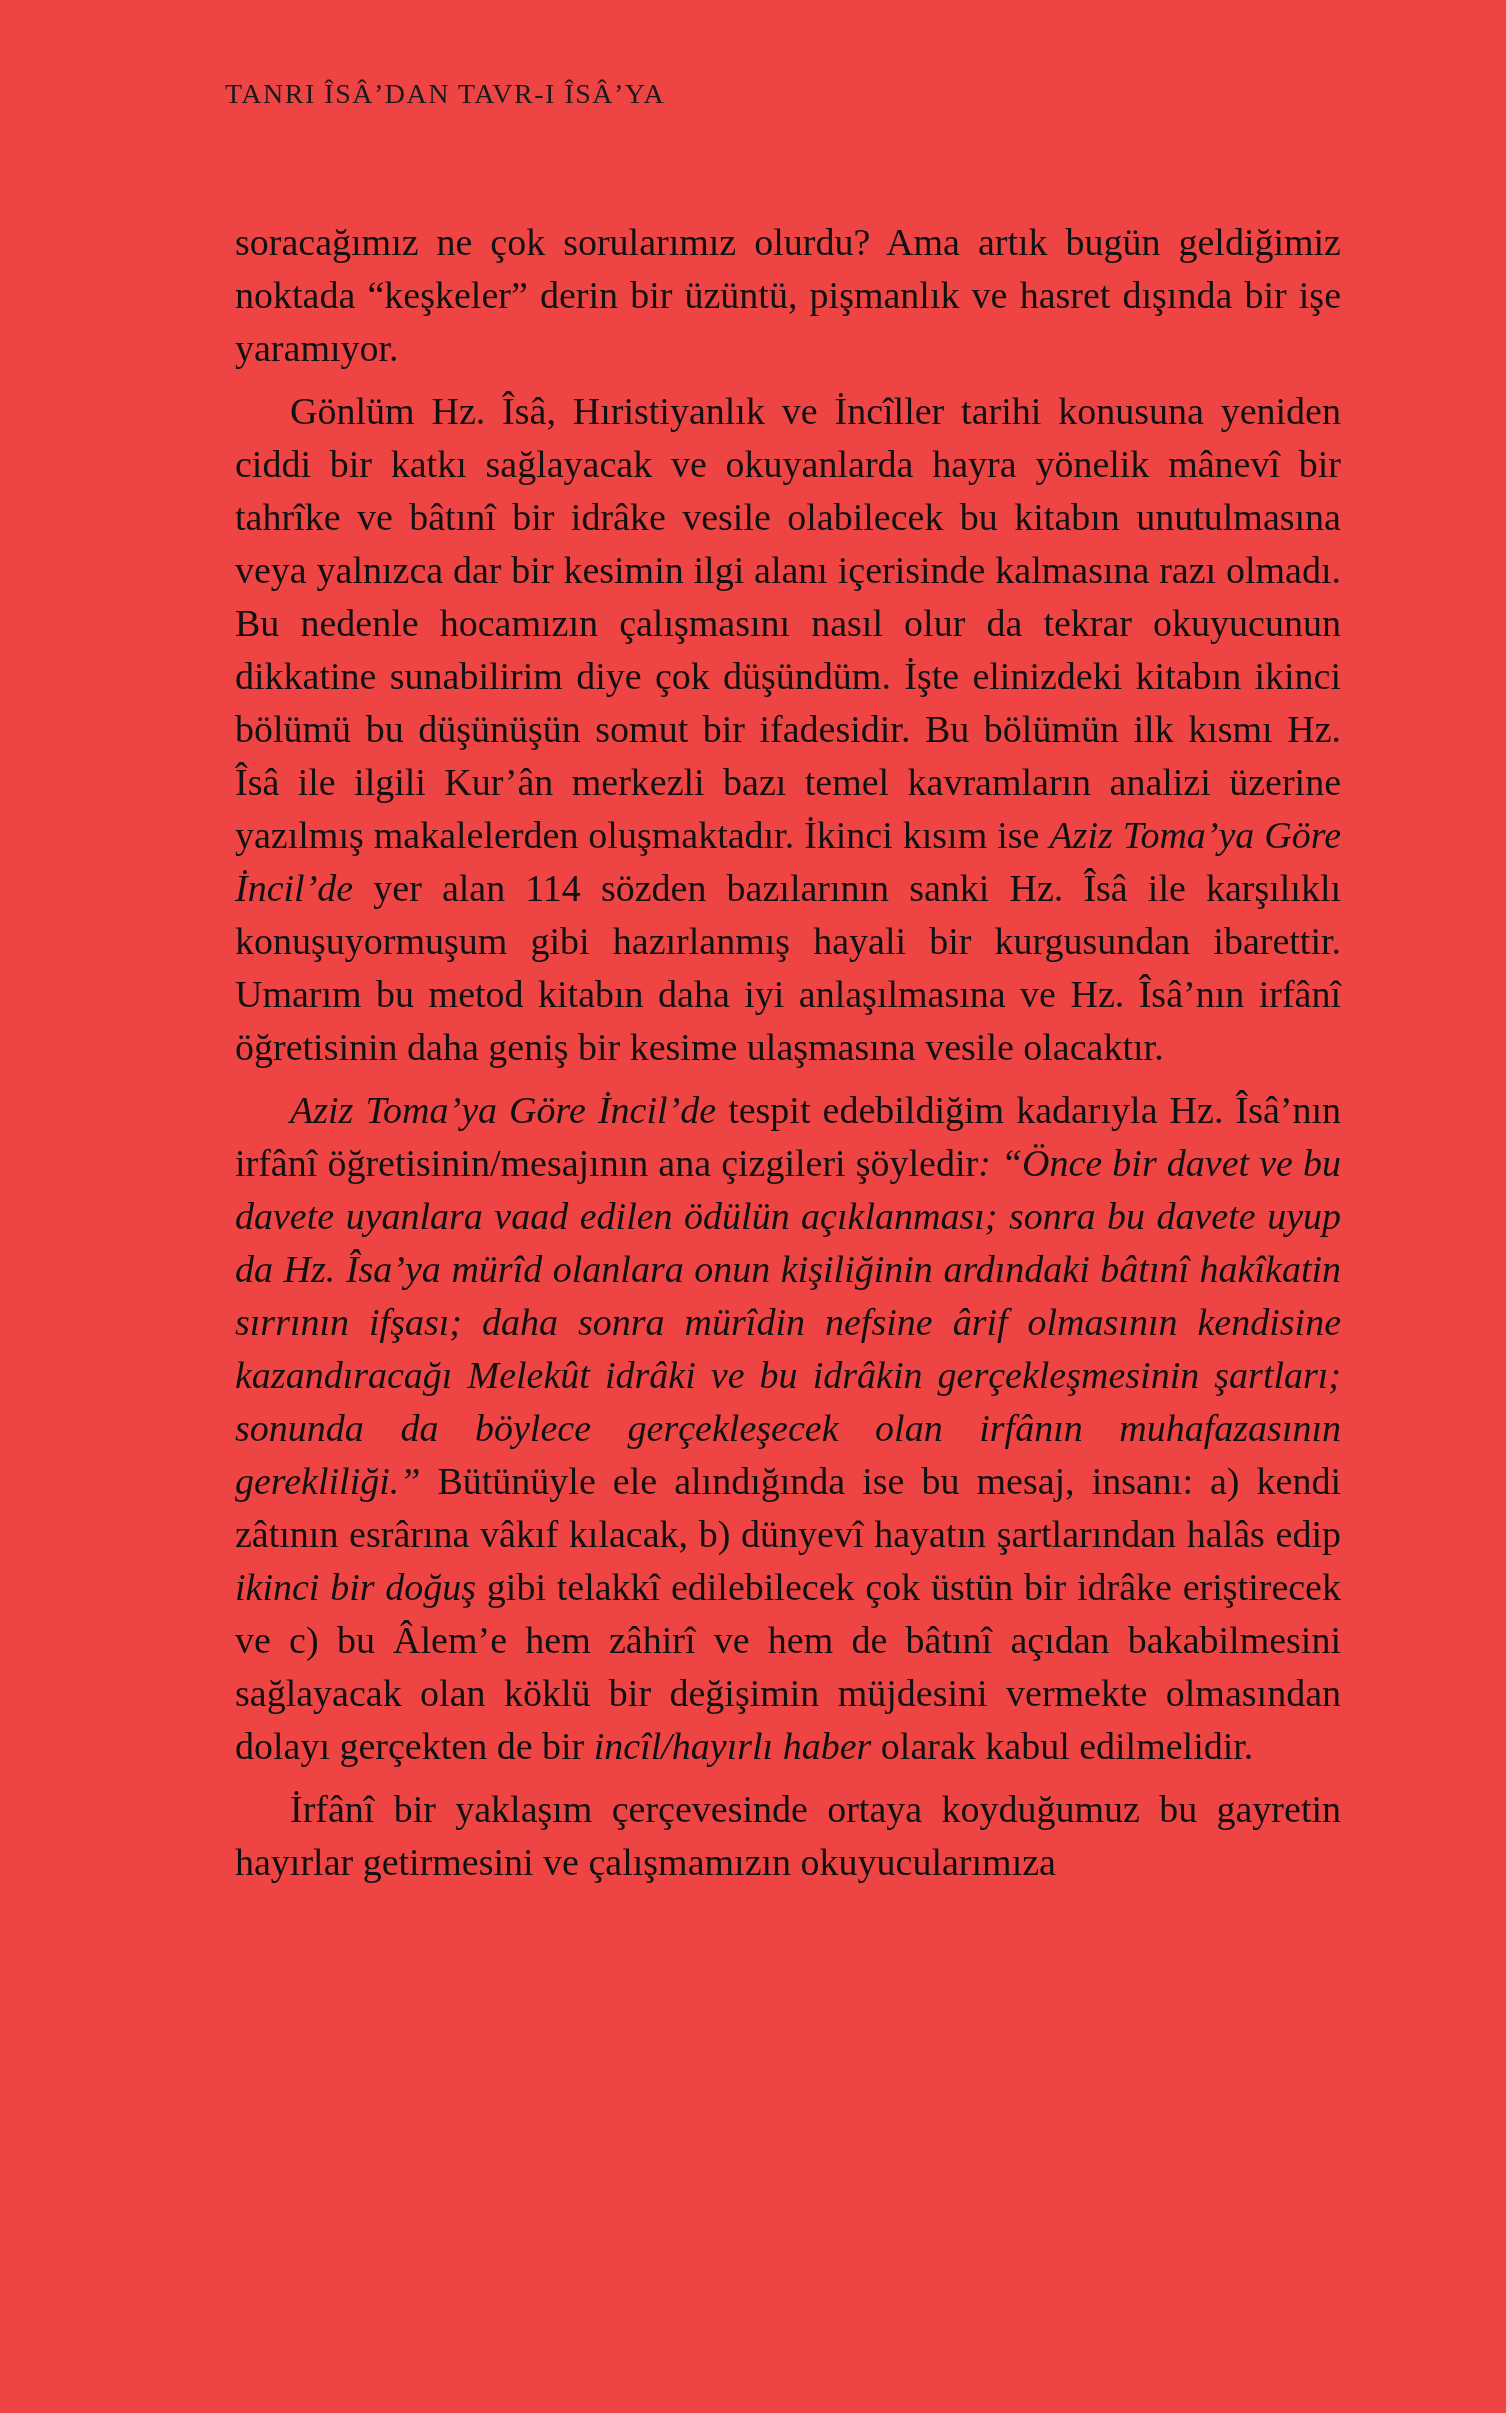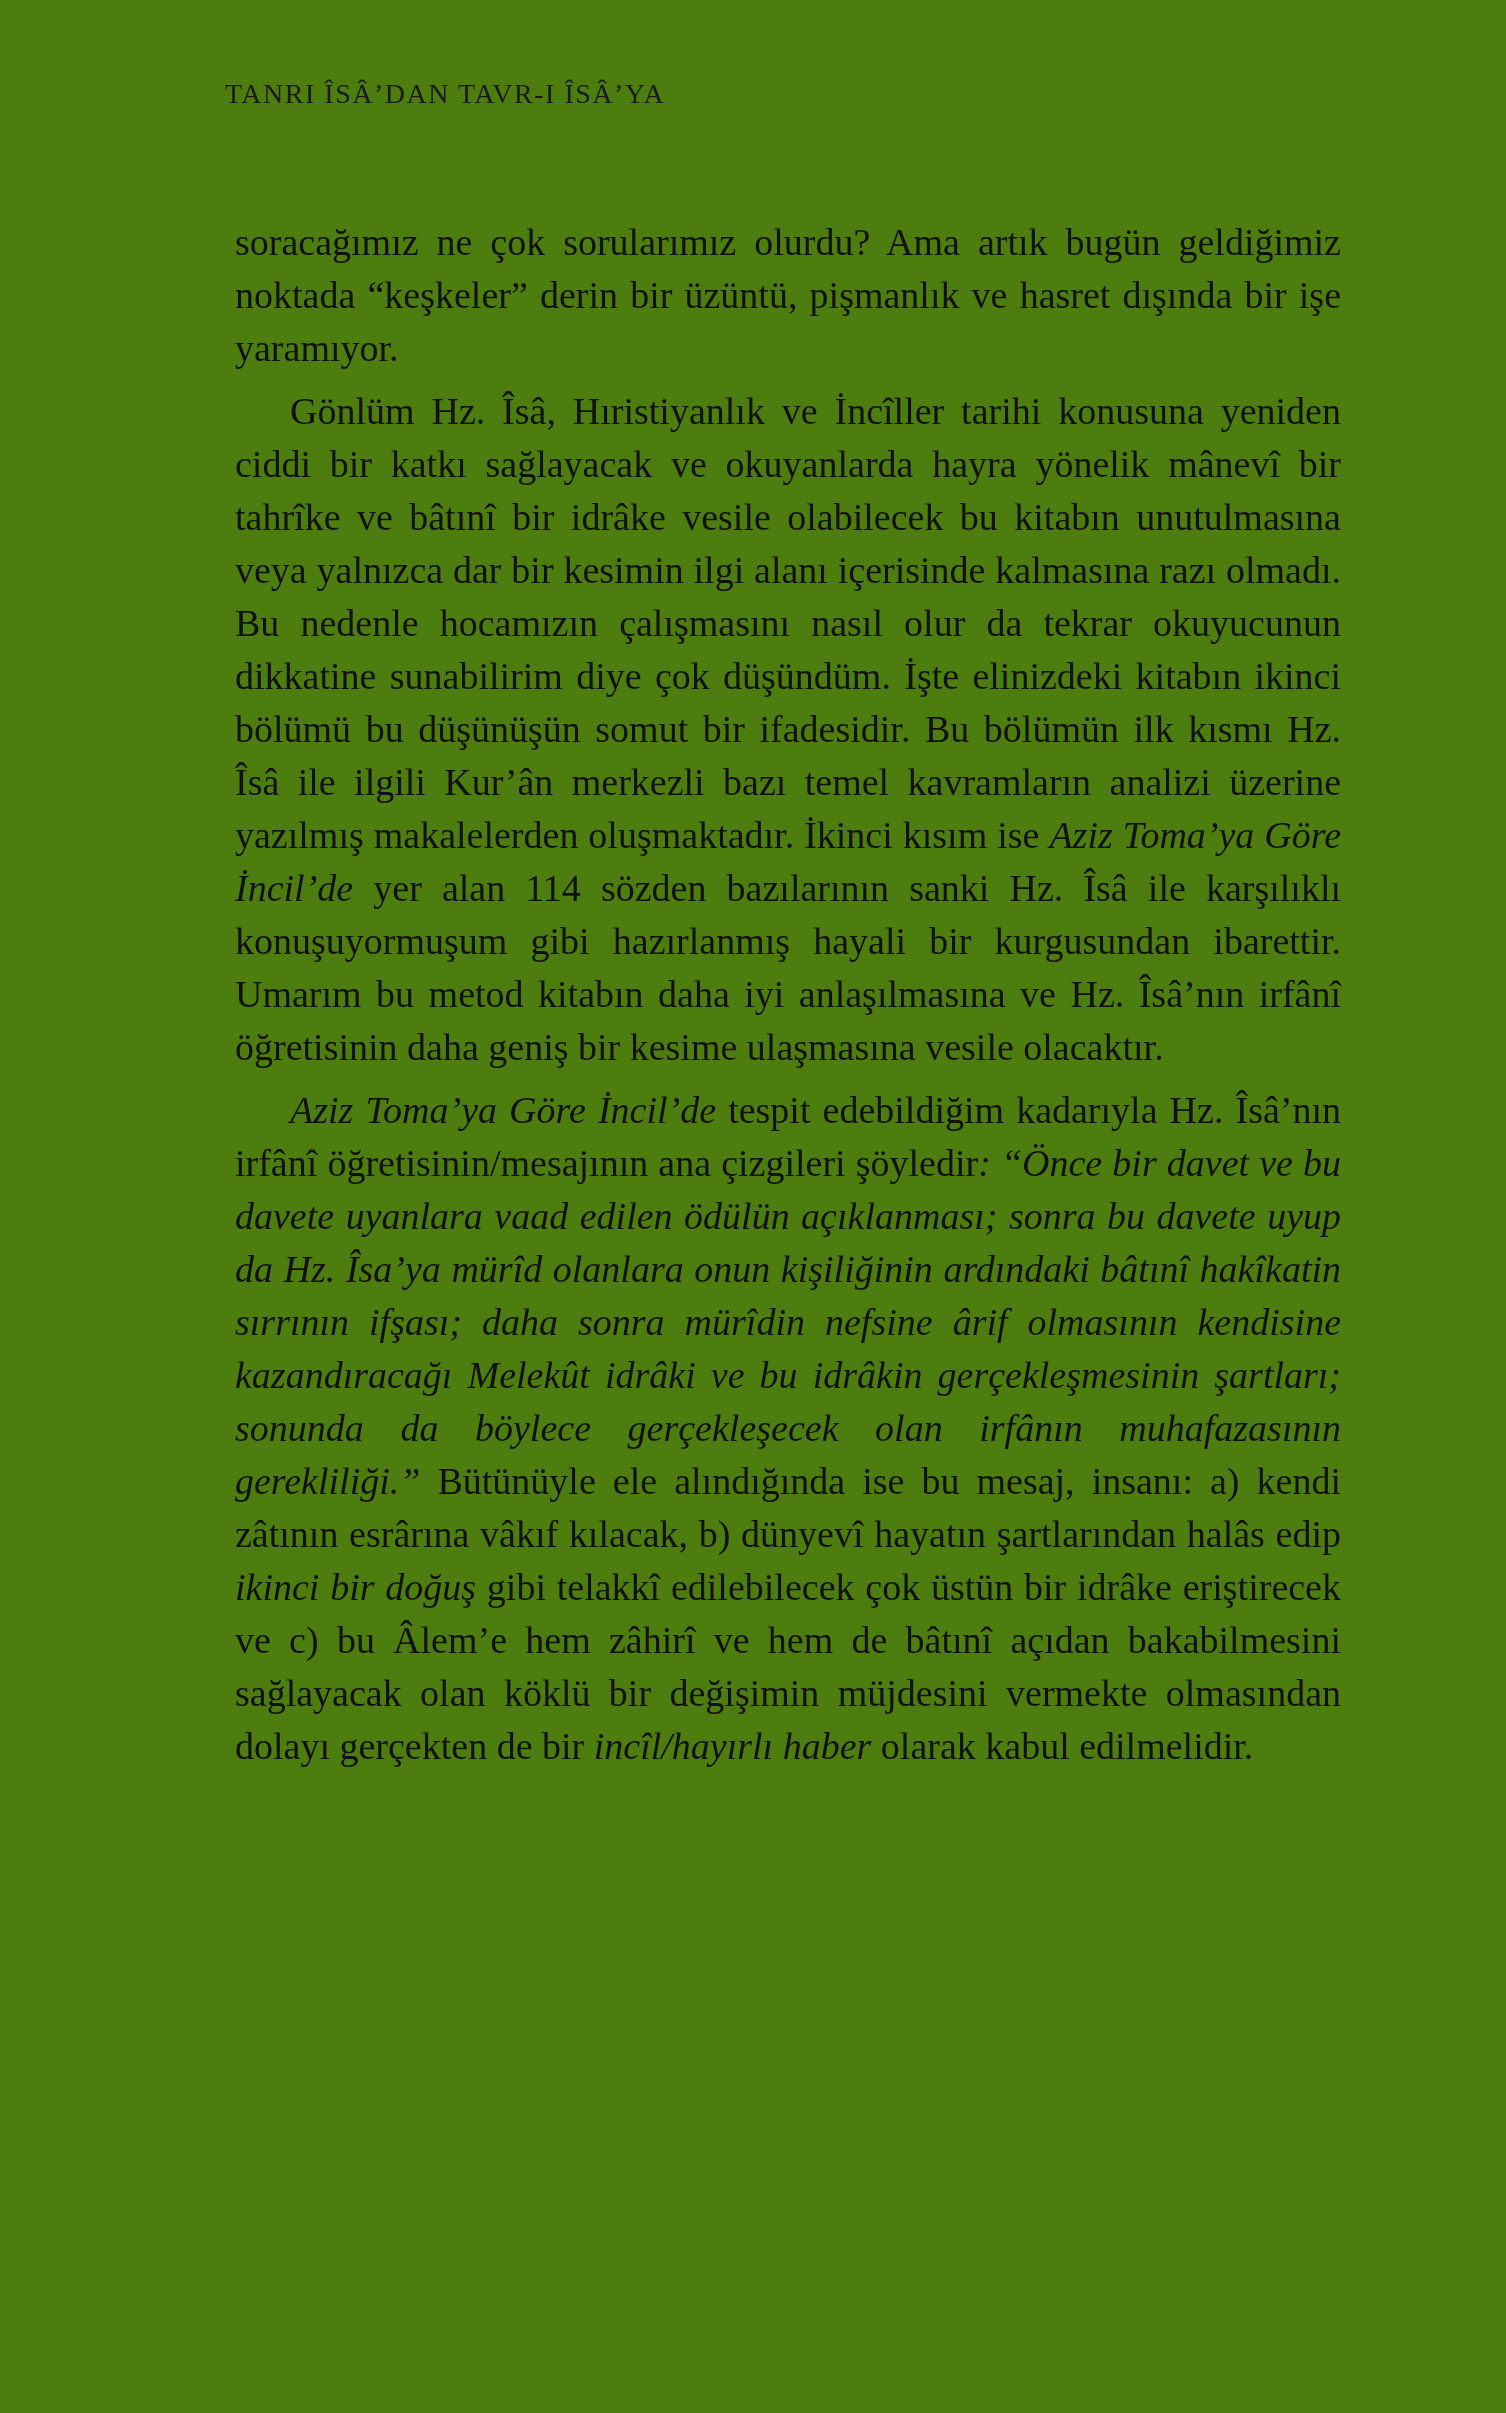--- a/index.html
+++ b/index.html
@@ -9,21 +9,21 @@
     background: #ffffff;
   }
   body {
     font-family: "Liberation Serif", "DejaVu Serif", serif;
     color: #111111;
   }
   .page {
     position: relative;
     width: 1507px;
     height: 2413px;
-    background: #4d7c0f;
+    background: #ef4444;
     box-sizing: border-box;
     overflow: hidden;
   }
   .running-head {
     position: absolute;
     left: 225px;
     top: 78px;
     width: 1126px;
     font-size: 28px;
     letter-spacing: 1.5px;
@@ -59,16 +59,17 @@
 <body>
 
 <div class="page">
 
   <div class="running-head">TANRI ÎSÂ’DAN TAVR-I ÎSÂ’YA</div>
 
   <div class="body-col">
     <p class="para" id="p1"><span class="">soracağımız ne çok sorularımız olurdu? Ama artık bugün geldiğimiz noktada “keşkeler” derin bir üzüntü, pişmanlık ve hasret dışında bir işe yaramıyor.</span></p>
     <p class="para indent" id="p2"><span class="">Gönlüm Hz. Îsâ, Hıristiyanlık ve İncîller tarihi konusuna yeniden ciddi bir katkı sağlayacak ve okuyanlarda hayra yönelik mânevî bir tahrîke ve bâtınî bir idrâke vesile olabilecek bu kitabın unutulmasına veya yalnızca dar bir kesimin ilgi alanı içerisinde kalmasına razı olmadı. Bu nedenle hocamızın çalışmasını nasıl olur da tekrar okuyucunun dikkatine sunabilirim diye çok düşündüm. İşte elinizdeki kitabın ikinci bölümü bu düşünüşün somut bir ifadesidir. Bu bölümün ilk kısmı Hz. Îsâ ile ilgili Kur’ân merkezli bazı temel kavramların analizi üzerine yazılmış makalelerden oluşmaktadır. İkinci kısım ise </span><span class="ital">Aziz Toma’ya Göre İncil’de</span><span class=""> yer alan 114 sözden bazılarının sanki Hz. Îsâ ile karşılıklı konuşuyormuşum gibi hazırlanmış hayali bir kurgusundan ibarettir. Umarım bu metod kitabın daha iyi anlaşılmasına ve Hz. Îsâ’nın irfânî öğretisinin daha geniş bir kesime ulaşmasına vesile olacaktır.</span></p>
     <p class="para indent" id="p3"><span class="ital">Aziz Toma’ya Göre İncil’de</span><span class=""> tespit edebildiğim kadarıyla Hz. Îsâ’nın irfânî öğretisinin/mesajının ana çizgileri şöyledir</span><span class="ital">: “Önce bir davet ve bu davete uyanlara vaad edilen ödülün açıklanması; sonra bu davete uyup da Hz. Îsa’ya mürîd olanlara onun kişiliğinin ardındaki bâtınî hakîkatin sırrının ifşası; daha sonra mürîdin nefsine ârif olmasının kendisine kazandıracağı Melekût idrâki ve bu idrâkin gerçekleşmesinin şartları; sonunda da böylece gerçekleşecek olan irfânın muhafazasının gerekliliği.”</span><span class=""> Bütünüyle ele alındığında ise bu mesaj, insanı: a) kendi zâtının esrârına vâkıf kılacak, b) dünyevî hayatın şartlarından halâs edip </span><span class="ital">ikinci bir doğuş</span><span class=""> gibi telakkî edilebilecek çok üstün bir idrâke eriştirecek ve c) bu Âlem’e hem zâhirî ve hem de bâtınî açıdan bakabilmesini sağlayacak olan köklü bir değişimin müjdesini vermekte olmasından dolayı gerçekten de bir </span><span class="ital">incîl/hayırlı haber</span><span class=""> olarak kabul edilmelidir.</span></p>
+    <p class="para indent" id="p4"><span class="">İrfânî bir yaklaşım çerçevesinde ortaya koyduğumuz bu gayretin hayırlar getirmesini ve çalışmamızın okuyucularımıza</span></p>
   </div>
 
 </div>
 
 
 </body></html>

